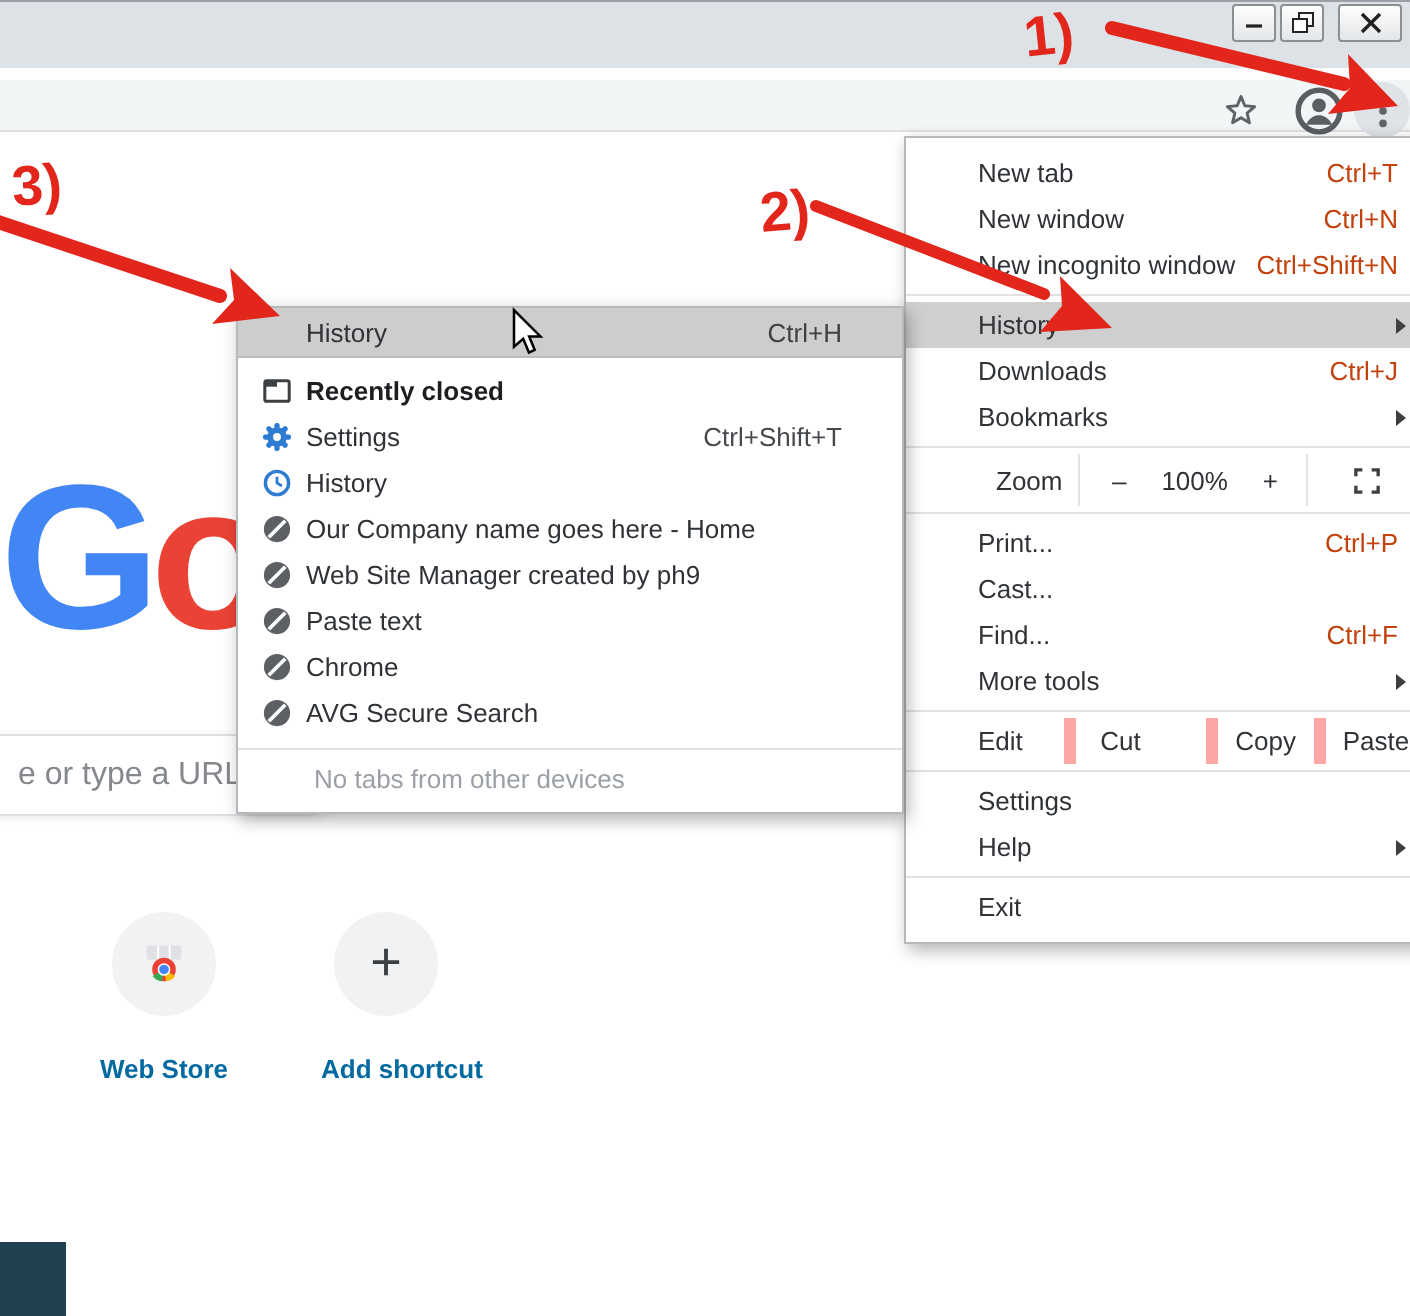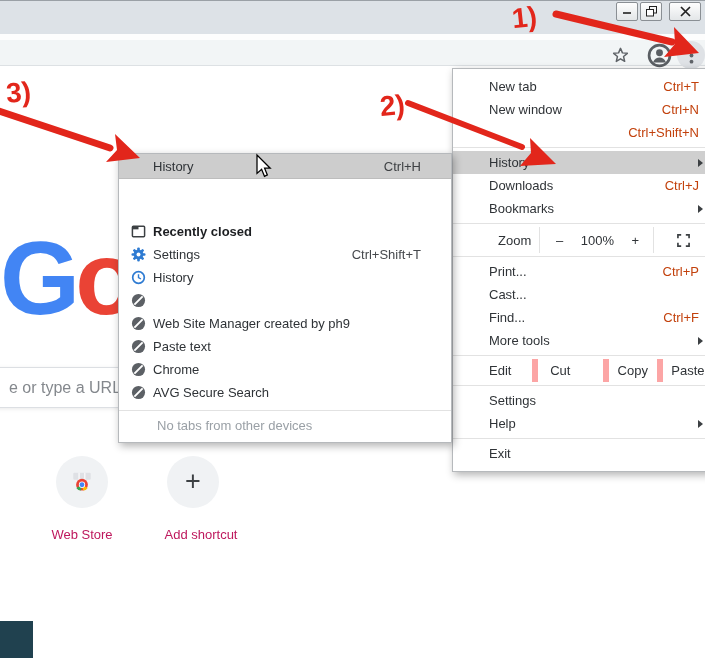--- a/index.html
+++ b/index.html
@@ -26,21 +26,21 @@
     font-weight:bold; letter-spacing:-5px; z-index:1; }
   .logo .g { color:#4285f4; } .logo .o { color:#ea4335; }
   .searchbar { position:absolute; left:-26px; top:367px; width:200px; height:41px; z-index:1;
     background:#fff; border:1px solid #dcdfe3; border-radius:21px; box-shadow:0 1px 4px rgba(0,0,0,.09);
     font-size:16px; color:#84888d; line-height:39px; padding-left:34px; white-space:nowrap; overflow:hidden; }
   .tile-circle { position:absolute; width:52px; height:52px; border-radius:50%; background:#f0f2f4;
     display:flex; align-items:center; justify-content:center; z-index:1; }
   .tile-ws { left:56px; top:456px; } .tile-add { left:167px; top:456px; }
   .tile-plus { font-size:27px; color:#3c4043; font-weight:normal; margin-top:-2px; }
   .tile-label { position:absolute; width:110px; text-align:center; top:527px; z-index:1;
-    font-size:13px; font-weight:normal; color:#be185d; }
+    font-size:13px; font-weight:bold; color:#0369a1; }
   .lbl-ws { left:27px; } .lbl-add { left:146px; }
   .corner-block { position:absolute; left:0; top:621px; width:33px; height:37px; background:#20414f; z-index:1; }
   
   .menu { position:absolute; background:#fff; border:1px solid #b6b9bc;
     box-shadow:2px 3px 8px rgba(0,0,0,.3); font-size:13px; }
   .sep { height:1px; background:#e2e2e2; margin:3px 0; }
   .arrow-sub { position:absolute; right:10px; top:50%; margin-top:-4px; width:0; height:0;
     border-left:5px solid #3c4043; border-top:4px solid transparent; border-bottom:4px solid transparent; }
   
   .main-menu { left:452px; top:68px; width:262px; padding:6px 0; z-index:10; }
@@ -54,21 +54,21 @@
     justify-content:space-between; padding:0 14px 0 16px; }
   .z-fs { flex:1; border-left:1px solid #e2e2e2; display:flex; align-items:center; justify-content:center; }
   .e-label { width:84px; padding-left:36px; display:flex; align-items:center; }
   .e-cell { border-left:6px solid #fca5a5; display:flex; align-items:center; justify-content:center; }
   .e-cut { width:56px; } .e-copy { width:60px;margin-left:20px; } .e-paste { width:62px; }
   
   .history-menu { left:118px; top:153px; width:334px; z-index:12; padding-bottom:3px; }
   .sub-header { height:25px; background:#cdcdcd; border-bottom:1px solid #bdbdbd;
     display:flex; align-items:center; padding:0 30px 0 34px; }
   .sub-header .sc { margin-left:auto; color:#3e4144; }
-  .sub-items { padding-top:5px;margin-top:36px; }
+  .sub-items { padding-top:5px; }
   .srow { height:23px; display:flex; align-items:center; padding:0 30px 0 11px; }
   .srow .icn { width:16px; height:16px; margin-right:7px; display:flex; align-items:center; justify-content:center; flex:none; }
   .srow .sc { margin-left:auto; color:#46494d; }
   .srow.bold { font-weight:bold; color:#1c1e21; }
   .sub-sep { height:1px; background:#e2e2e2; margin-top:6px; }
   .sub-footer { height:28px; display:flex; align-items:center; padding-left:38px; color:#9aa0a6; }
   
   .ann { position:absolute; z-index:50; color:#e2261b; font-weight:bold; font-size:28px; }
   .ann1 { left:512px; top:2px; transform:rotate(-6deg); }
   .ann2 { left:380px; top:90px; transform:rotate(-5deg); }
@@ -147,20 +147,21 @@
   <div class="menu main-menu">
     <div class="mrow">
       <span>New tab</span>
       <span class="sc">Ctrl+T</span>
     </div>
     <div class="mrow">
       <span>New window</span>
       <span class="sc">Ctrl+N</span>
     </div>
     <div class="mrow">
+      <span>New incognito window</span>
       <span class="sc">Ctrl+Shift+N</span>
     </div>
     <div class="sep"></div>
     <div class="mrow hl">
       <span>History</span>
       <span class="arrow-sub"></span>
     </div>
     <div class="mrow">
       <span>Downloads</span>
       <span class="sc">Ctrl+J</span>
@@ -260,20 +261,21 @@
         </span>
         <span>History</span>
       </div>
       <div class="srow">
         <span class="icn">
           <svg viewBox="0 0 16 16" width="15" height="15">
               <circle cx="8" cy="8" r="7" fill="#5c6065"></circle>
               <path d="M12.4 3.6 L3.6 12.4" stroke="#fff" stroke-width="2"></path>
             </svg>
         </span>
+        <span>Our Company name goes here - Home</span>
       </div>
       <div class="srow">
         <span class="icn">
           <svg viewBox="0 0 16 16" width="15" height="15">
               <circle cx="8" cy="8" r="7" fill="#5c6065"></circle>
               <path d="M12.4 3.6 L3.6 12.4" stroke="#fff" stroke-width="2"></path>
             </svg>
         </span>
         <span>Web Site Manager created by ph9</span>
       </div>

